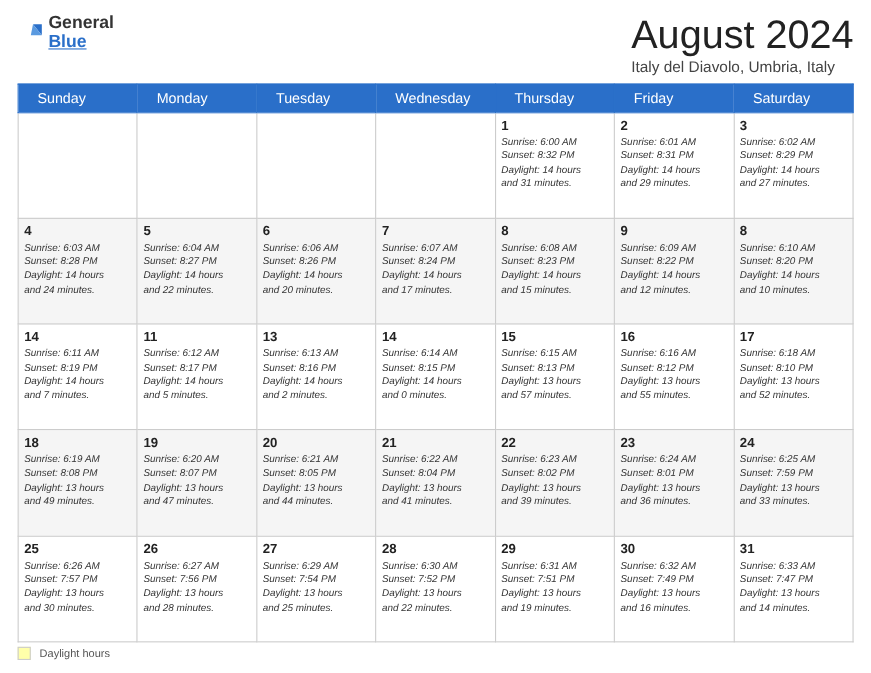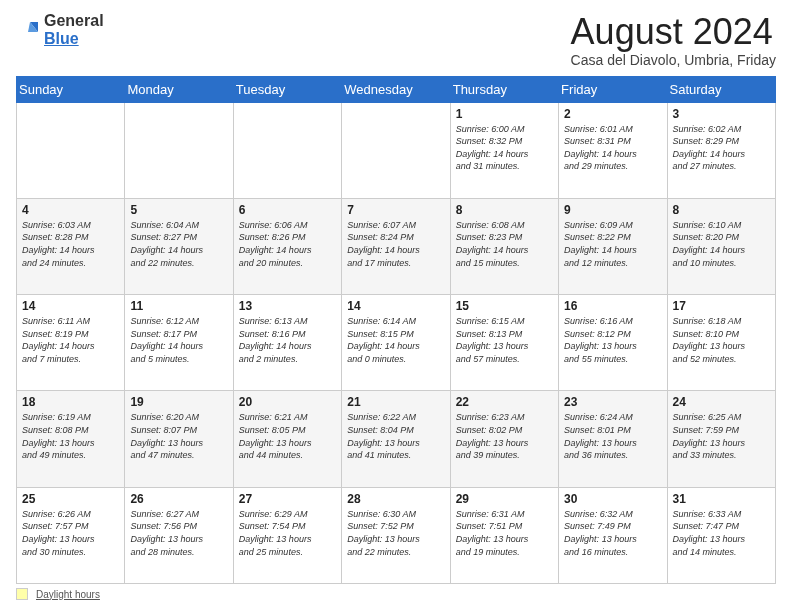--- a/index.html
+++ b/index.html
@@ -56,21 +56,21 @@
       flex: 1;
       border: 1px solid #ccc;
       border-collapse: collapse;
       width: 100%;
       table-layout: fixed;
     }
     .calendar th {
       background: #2a6fc9;
       color: #fff;
       text-align: left;
-      padding: 5px 2px;
+      padding: 5px 17px;
       font-size: 13px;
       font-weight: normal;
       border: 1px solid #2a6fc9;
     }
     .calendar td {
       border: 1px solid #ccc;
       vertical-align: top;
       padding: 4px 5px;
       font-size: 9.5px;
       color: #333;
@@ -96,21 +96,20 @@
     .empty-cell {
       background: #fff !important;
     }
     .footer {
       display: flex;
       align-items: center;
       margin-top: 4px;
       font-size: 10px;
       color: #555;
       gap: 8px;
-      text-decoration: underline;
     }
     .daylight-box {
       width: 12px;
       height: 12px;
       background: #ffffaa;
       border: 1px solid #ccc;
       display: inline-block;
     }
   </style>
 </head>
@@ -123,21 +122,21 @@
         <polygon points="14,4 22,4 22,14" fill="#2a6fc9"></polygon>
         <polygon points="14,4 22,14 12,14" fill="#5a9ae0"></polygon>
       </svg>
       <div class="logo-text">
         <span class="logo-general">General</span><br>
         <span class="logo-blue">Blue</span>
       </div>
     </div>
     <div class="title-block">
       <div class="month-title">August 2024</div>
-      <div class="location">Casa del Diavolo, Umbria, Friday</div>
+      <div class="location">Italy del Diavolo, Umbria, Italy</div>
     </div>
   </div>
 
   <table class="calendar">
     <thead>
       <tr>
         <th>Sunday</th>
         <th>Monday</th>
         <th>Tuesday</th>
         <th>Wednesday</th>

